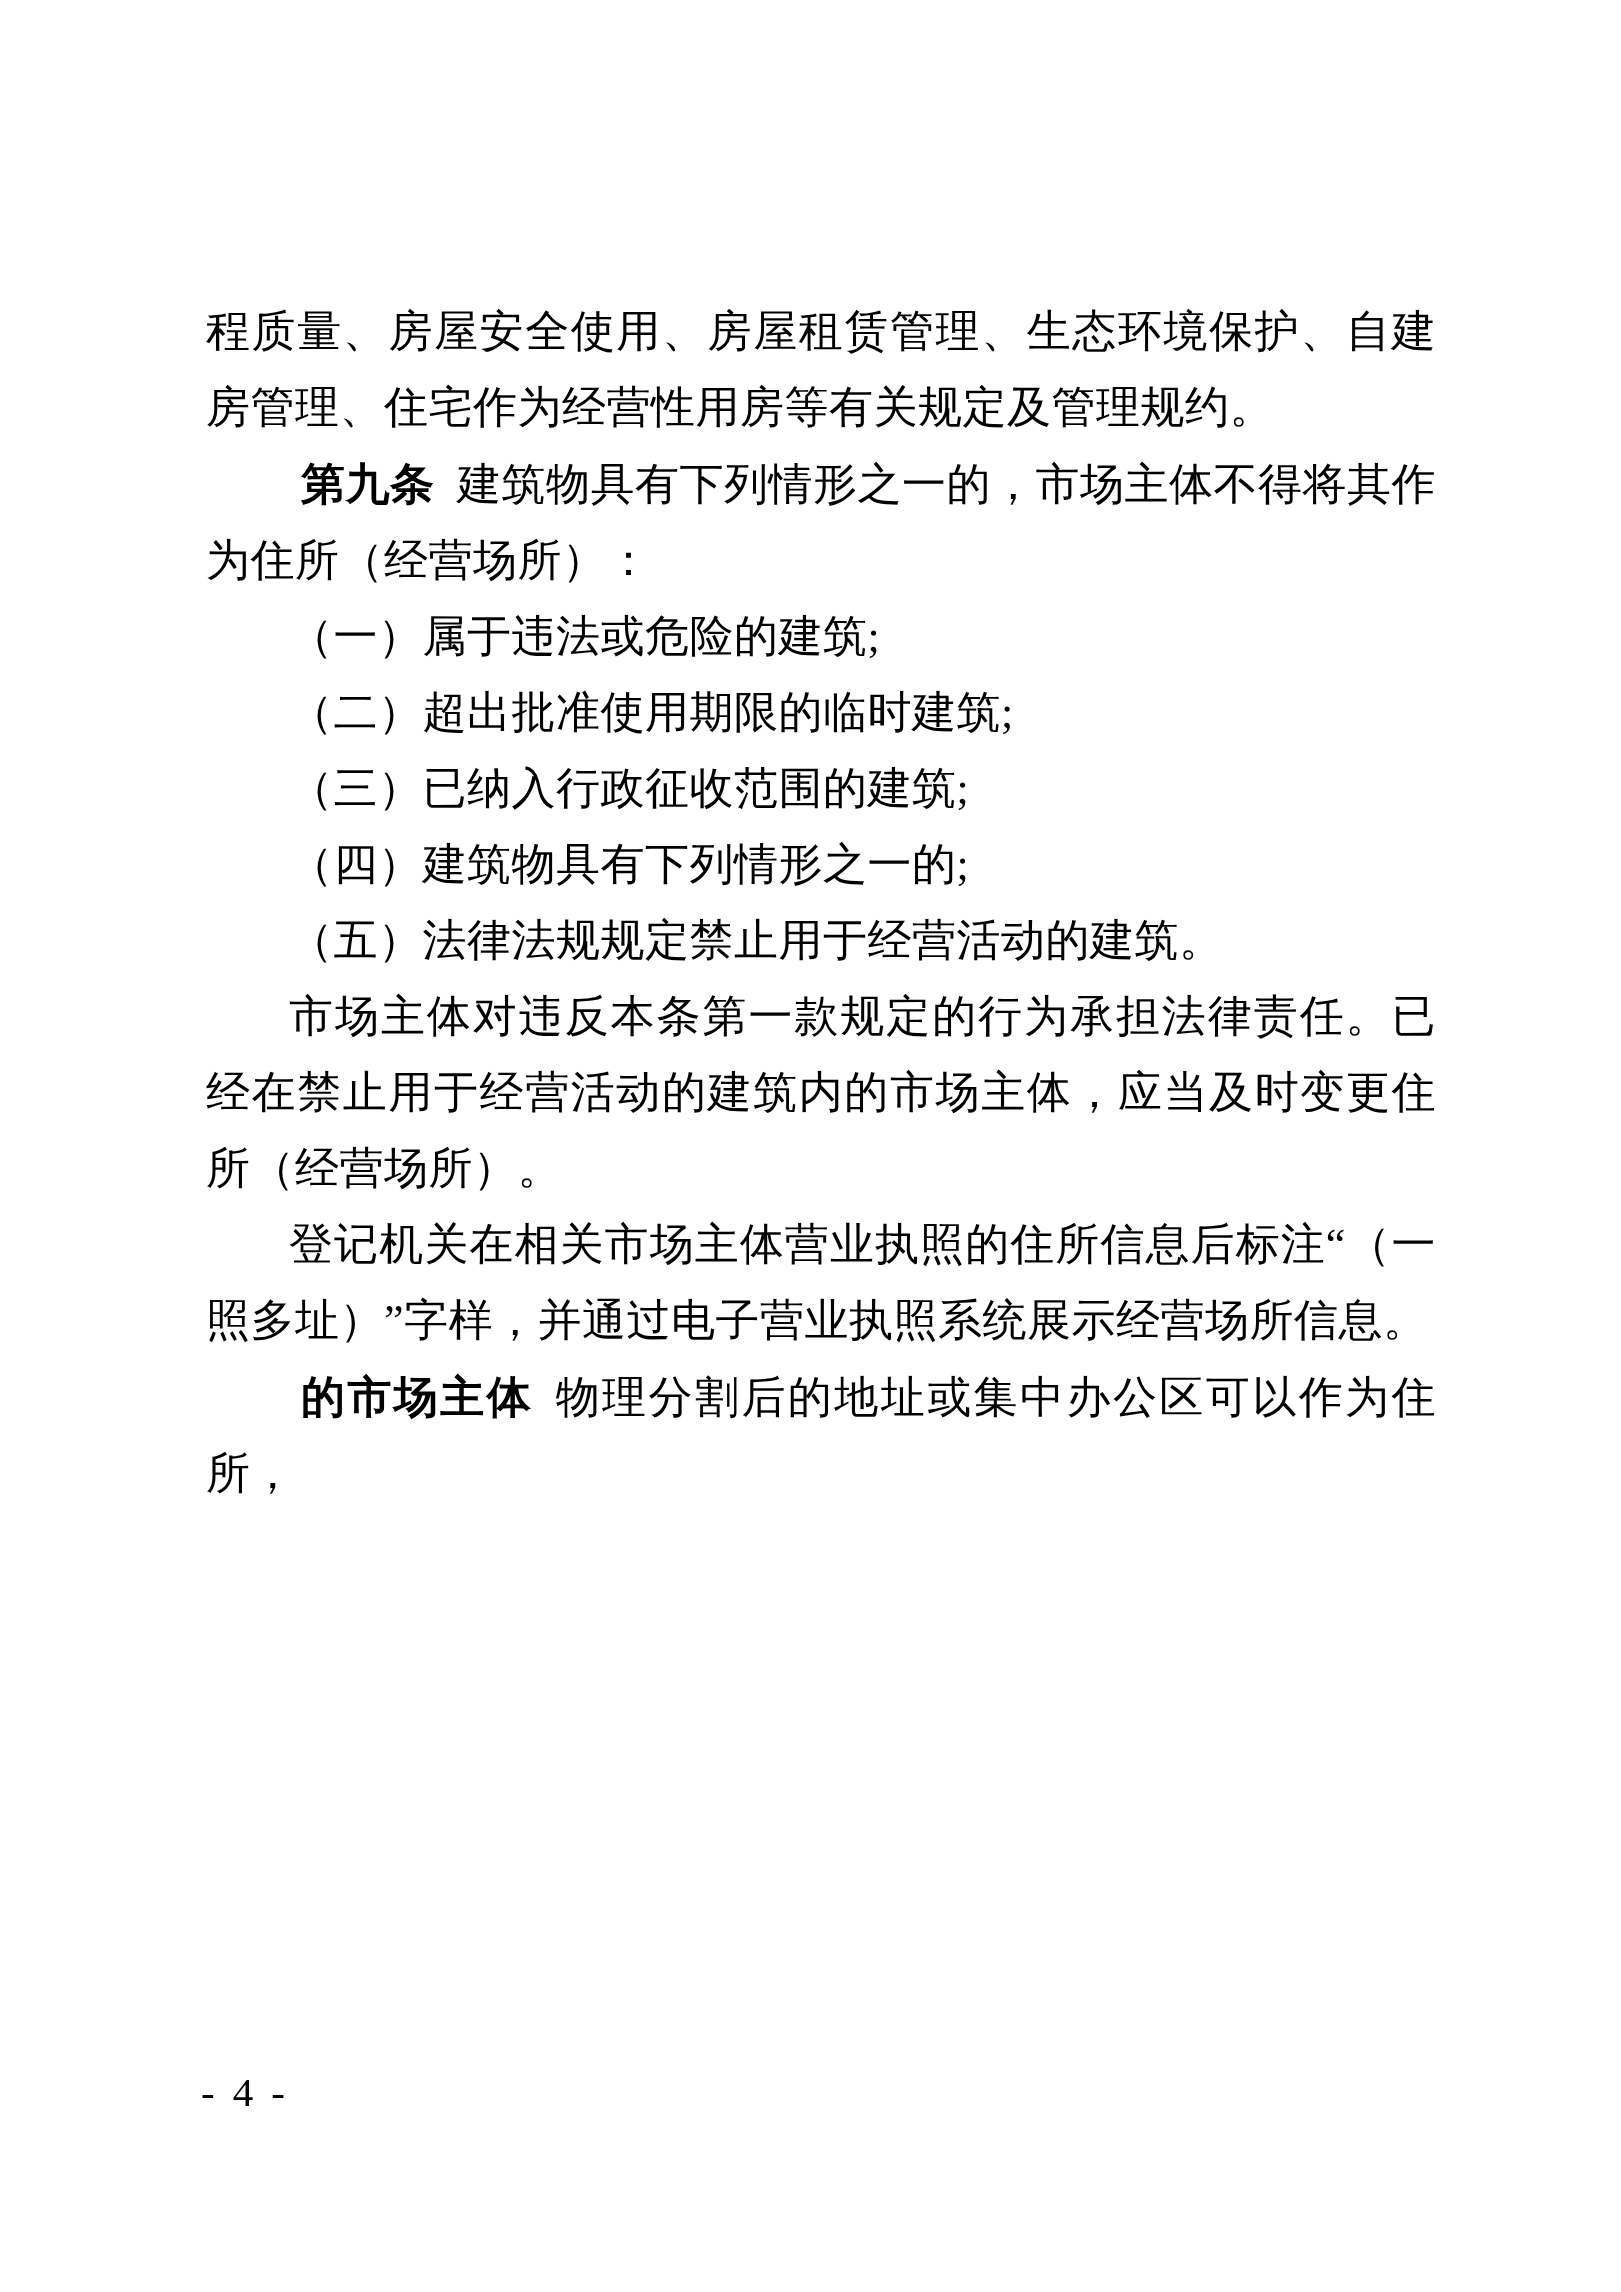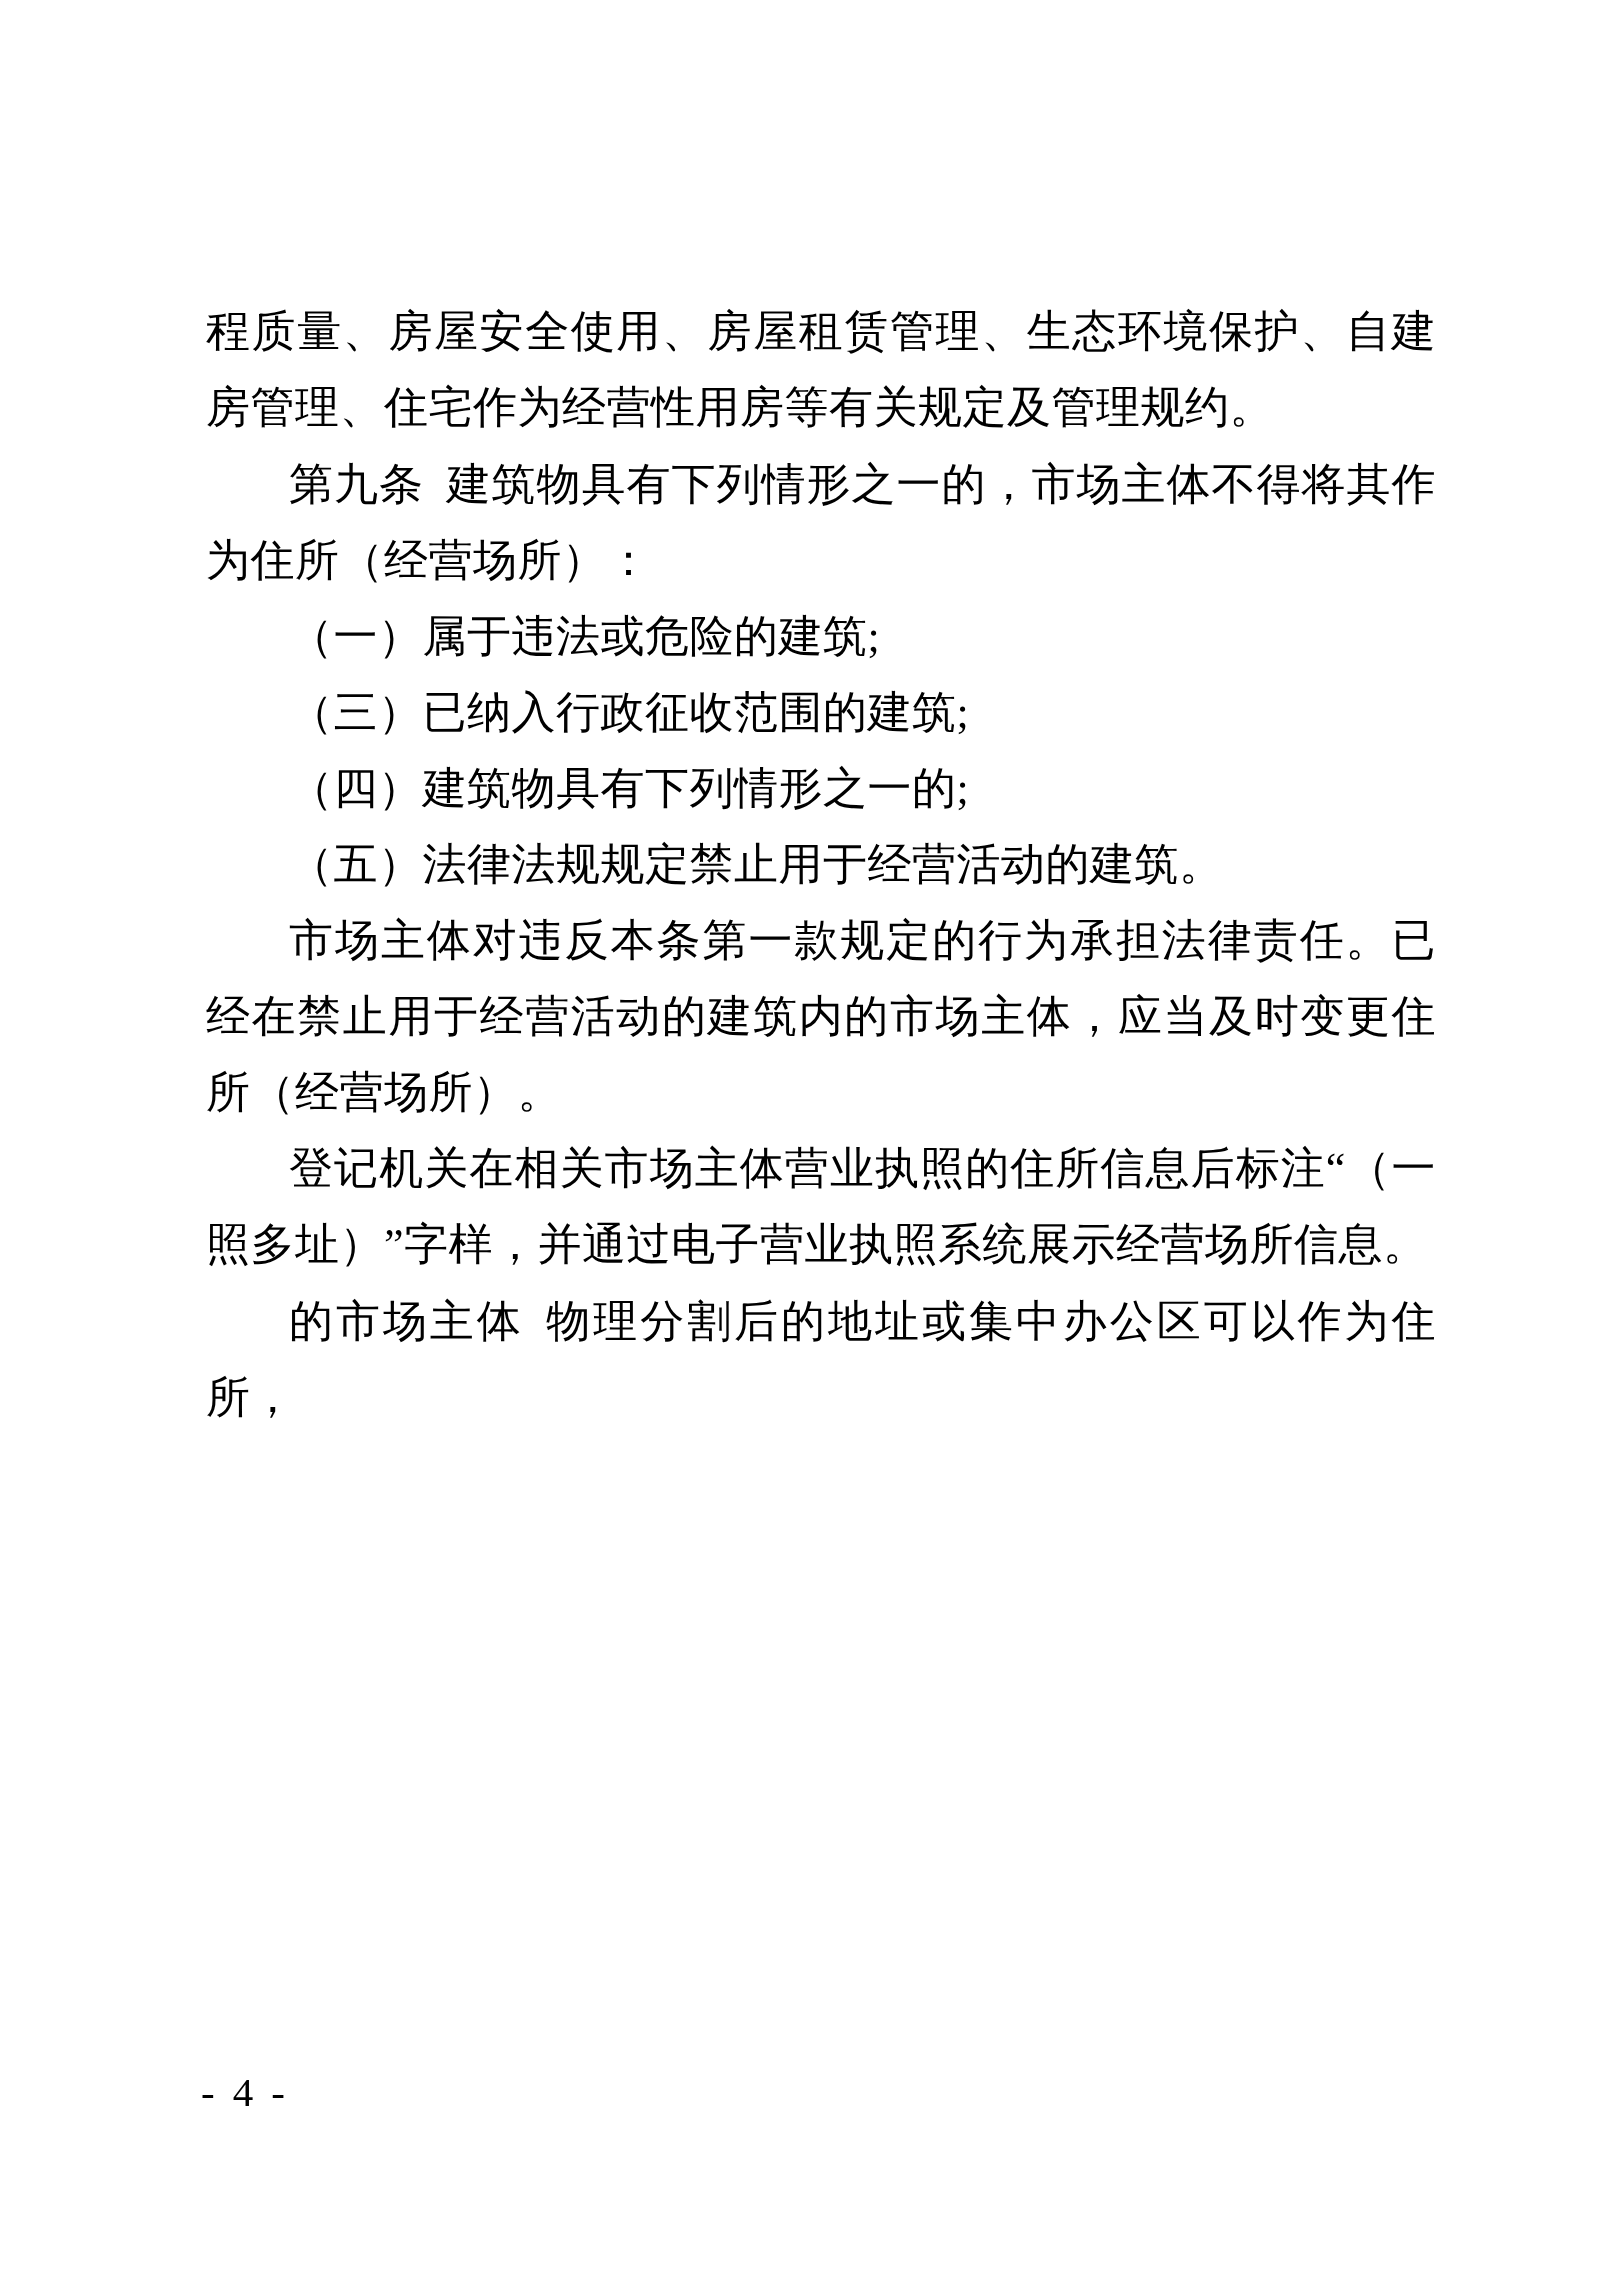--- a/index.html
+++ b/index.html
@@ -29,23 +29,24 @@
   }
   .para {
     margin: 0;
     padding: 0;
     text-indent: 83px;
   }
   .para.no-indent {
     text-indent: 0;
   }
   .lead {
-    font-weight: normal;
+    font-weight: bold;
     font-family: "Liberation Sans", sans-serif;
     margin-right: 22.5px;
+    margin-left: 12px;
   }
   .page-number {
     position: absolute;
     left: 201px;
     top: 2070px;
     font-size: 41px;
     line-height: 45px;
     font-family: "Liberation Serif", serif;
     color: #000000;
     letter-spacing: 3.9px;
@@ -57,20 +58,21 @@
 <div class="page">
 
   <main class="text-block">
 
     <p class="para no-indent"><span>程质量、房屋安全使用、房屋租赁管理、生态环境保护、自建房管理、住宅作为经营性用房等有关规定及管理规约。</span></p>
 
     <p class="para"><b class="lead">第九条</b><span>建筑物具有下列情形之一的，市场主体不得将其作为住所（经营场所）：</span></p>
 
     <p class="para"><span>（一）属于违法或危险的建筑;</span></p>
 
+    <p class="para"><span>（二）超出批准使用期限的临时建筑;</span></p>
 
     <p class="para"><span>（三）已纳入行政征收范围的建筑;</span></p>
 
     <p class="para"><span>（四）建筑物具有下列情形之一的;</span></p>
 
     <p class="para"><span>（五）法律法规规定禁止用于经营活动的建筑。</span></p>
 
     <p class="para"><span>市场主体对违反本条第一款规定的行为承担法律责任。已经在禁止用于经营活动的建筑内的市场主体，应当及时变更住所（经营场所）。</span></p>
 
 

